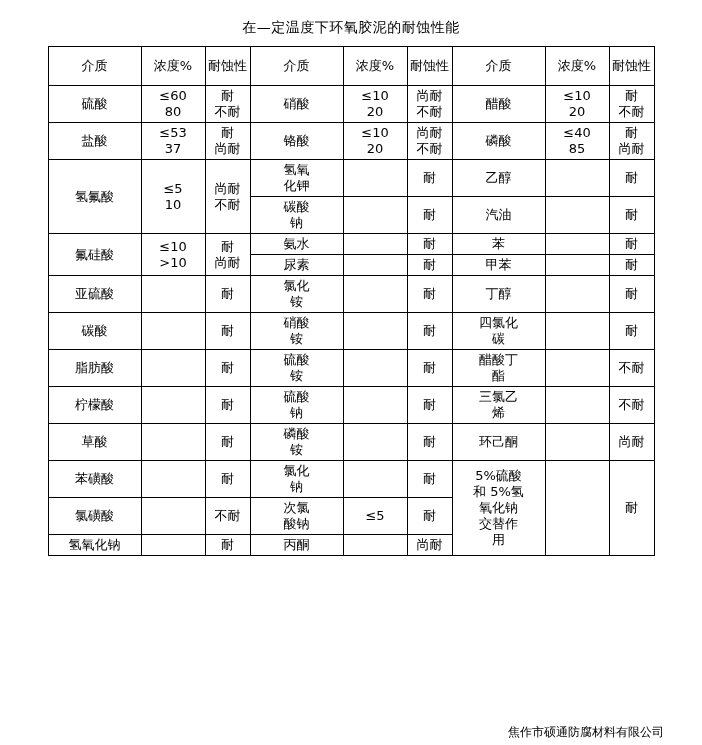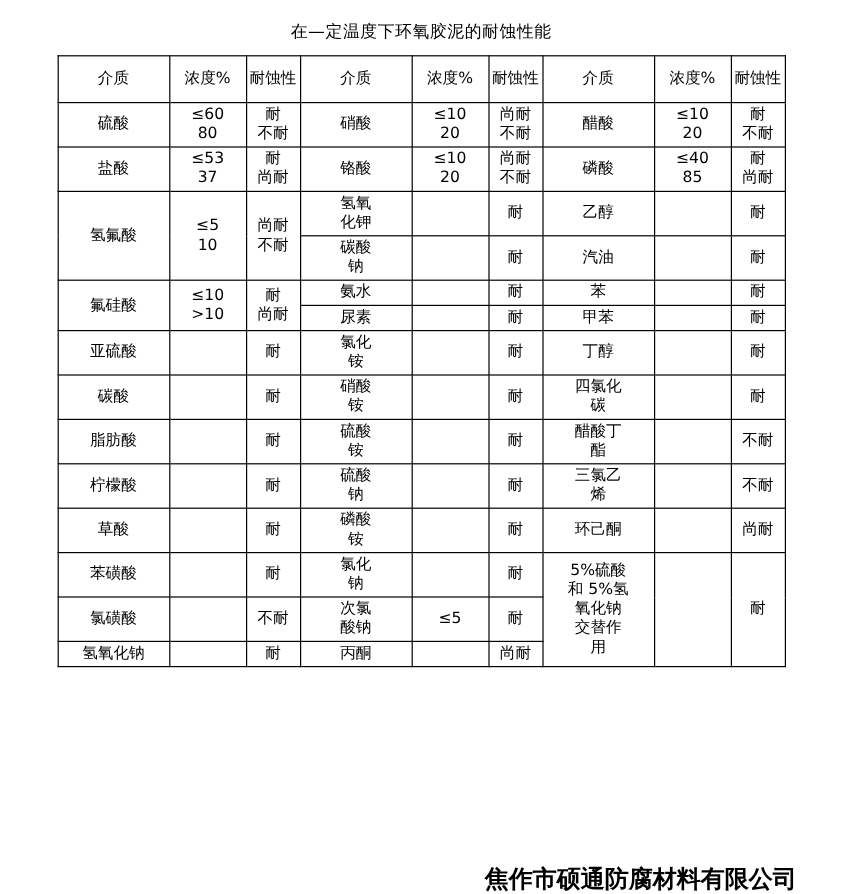--- a/index.html
+++ b/index.html
@@ -50,23 +50,23 @@
   .col-medium { width: 93px; }
   .col-conc   { width: 64px; }
   .col-res    { width: 45px; }
   .cell-multi {
     white-space: pre-line;
   }
   .footer {
     position: absolute;
     right: 38px;
     bottom: 22px;
-    font-size: 20px;
+    font-size: 12px;
     line-height: 18px;
-    font-weight: bold;
+    font-weight: normal;
   }
 </style>
 </head>
 <body>
 
 <div class="page">
 
   <div class="doc-title">在—定温度下环氧胶泥的耐蚀性能</div>
 
   <table class="main-table">

